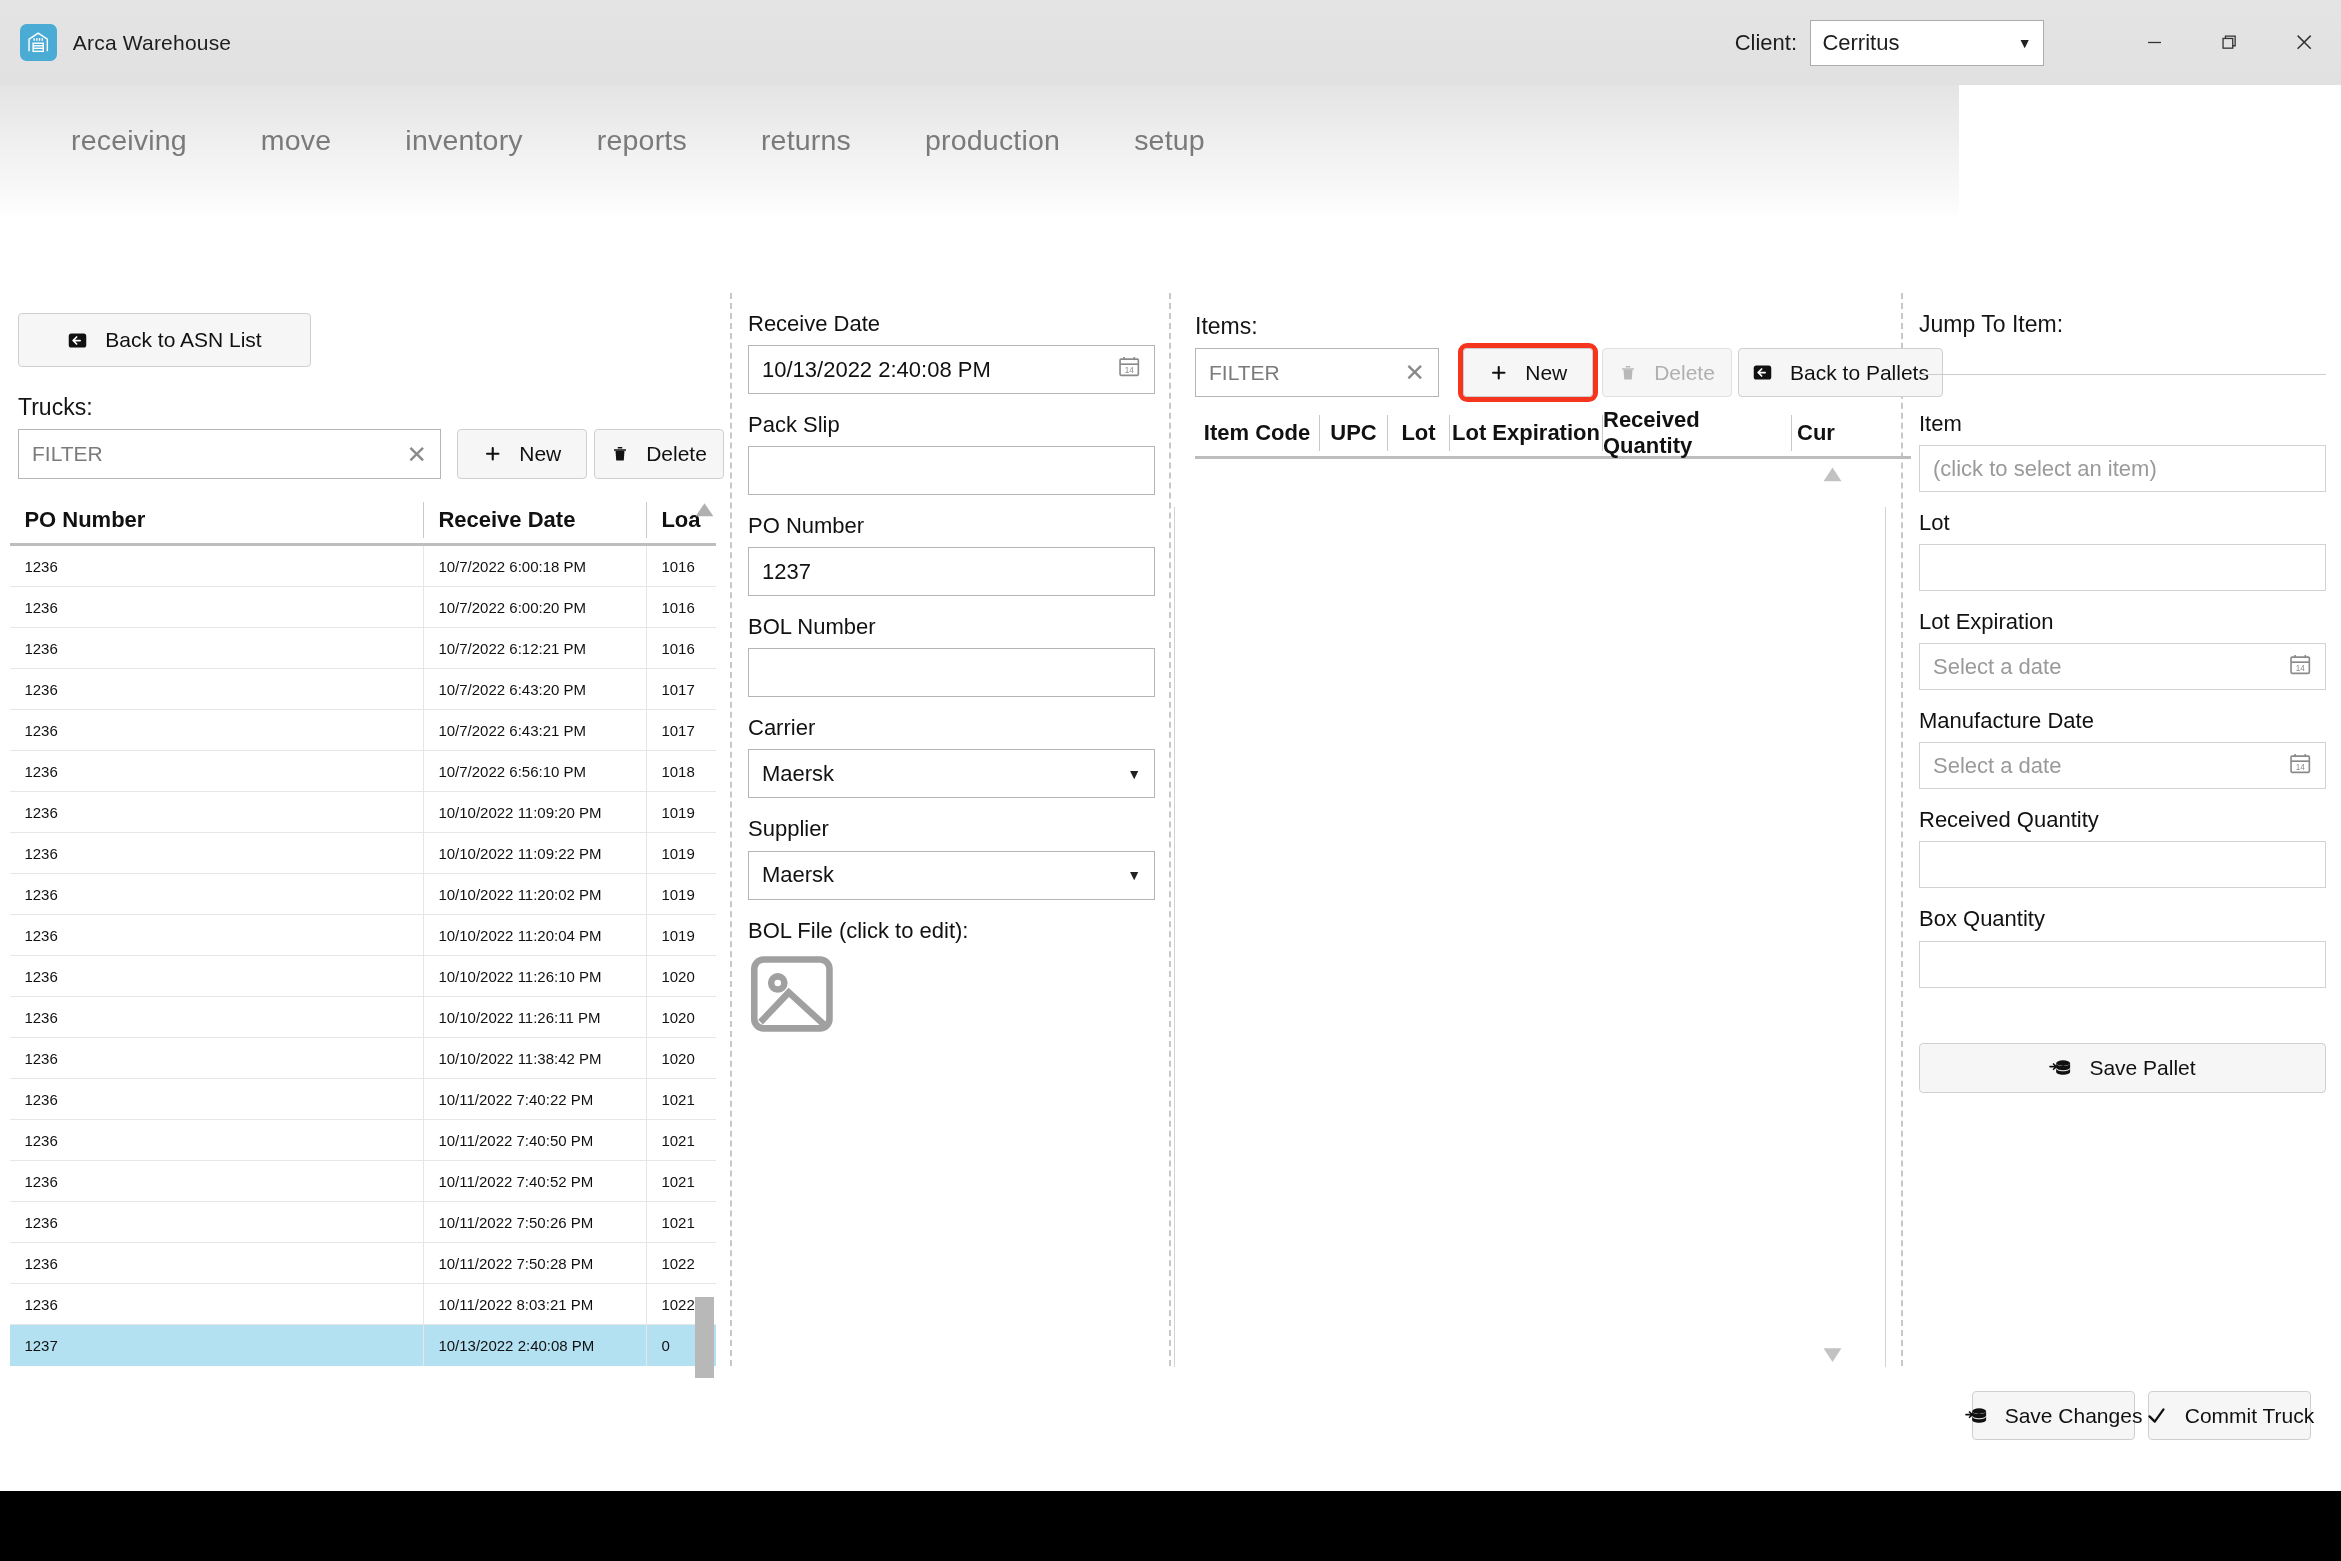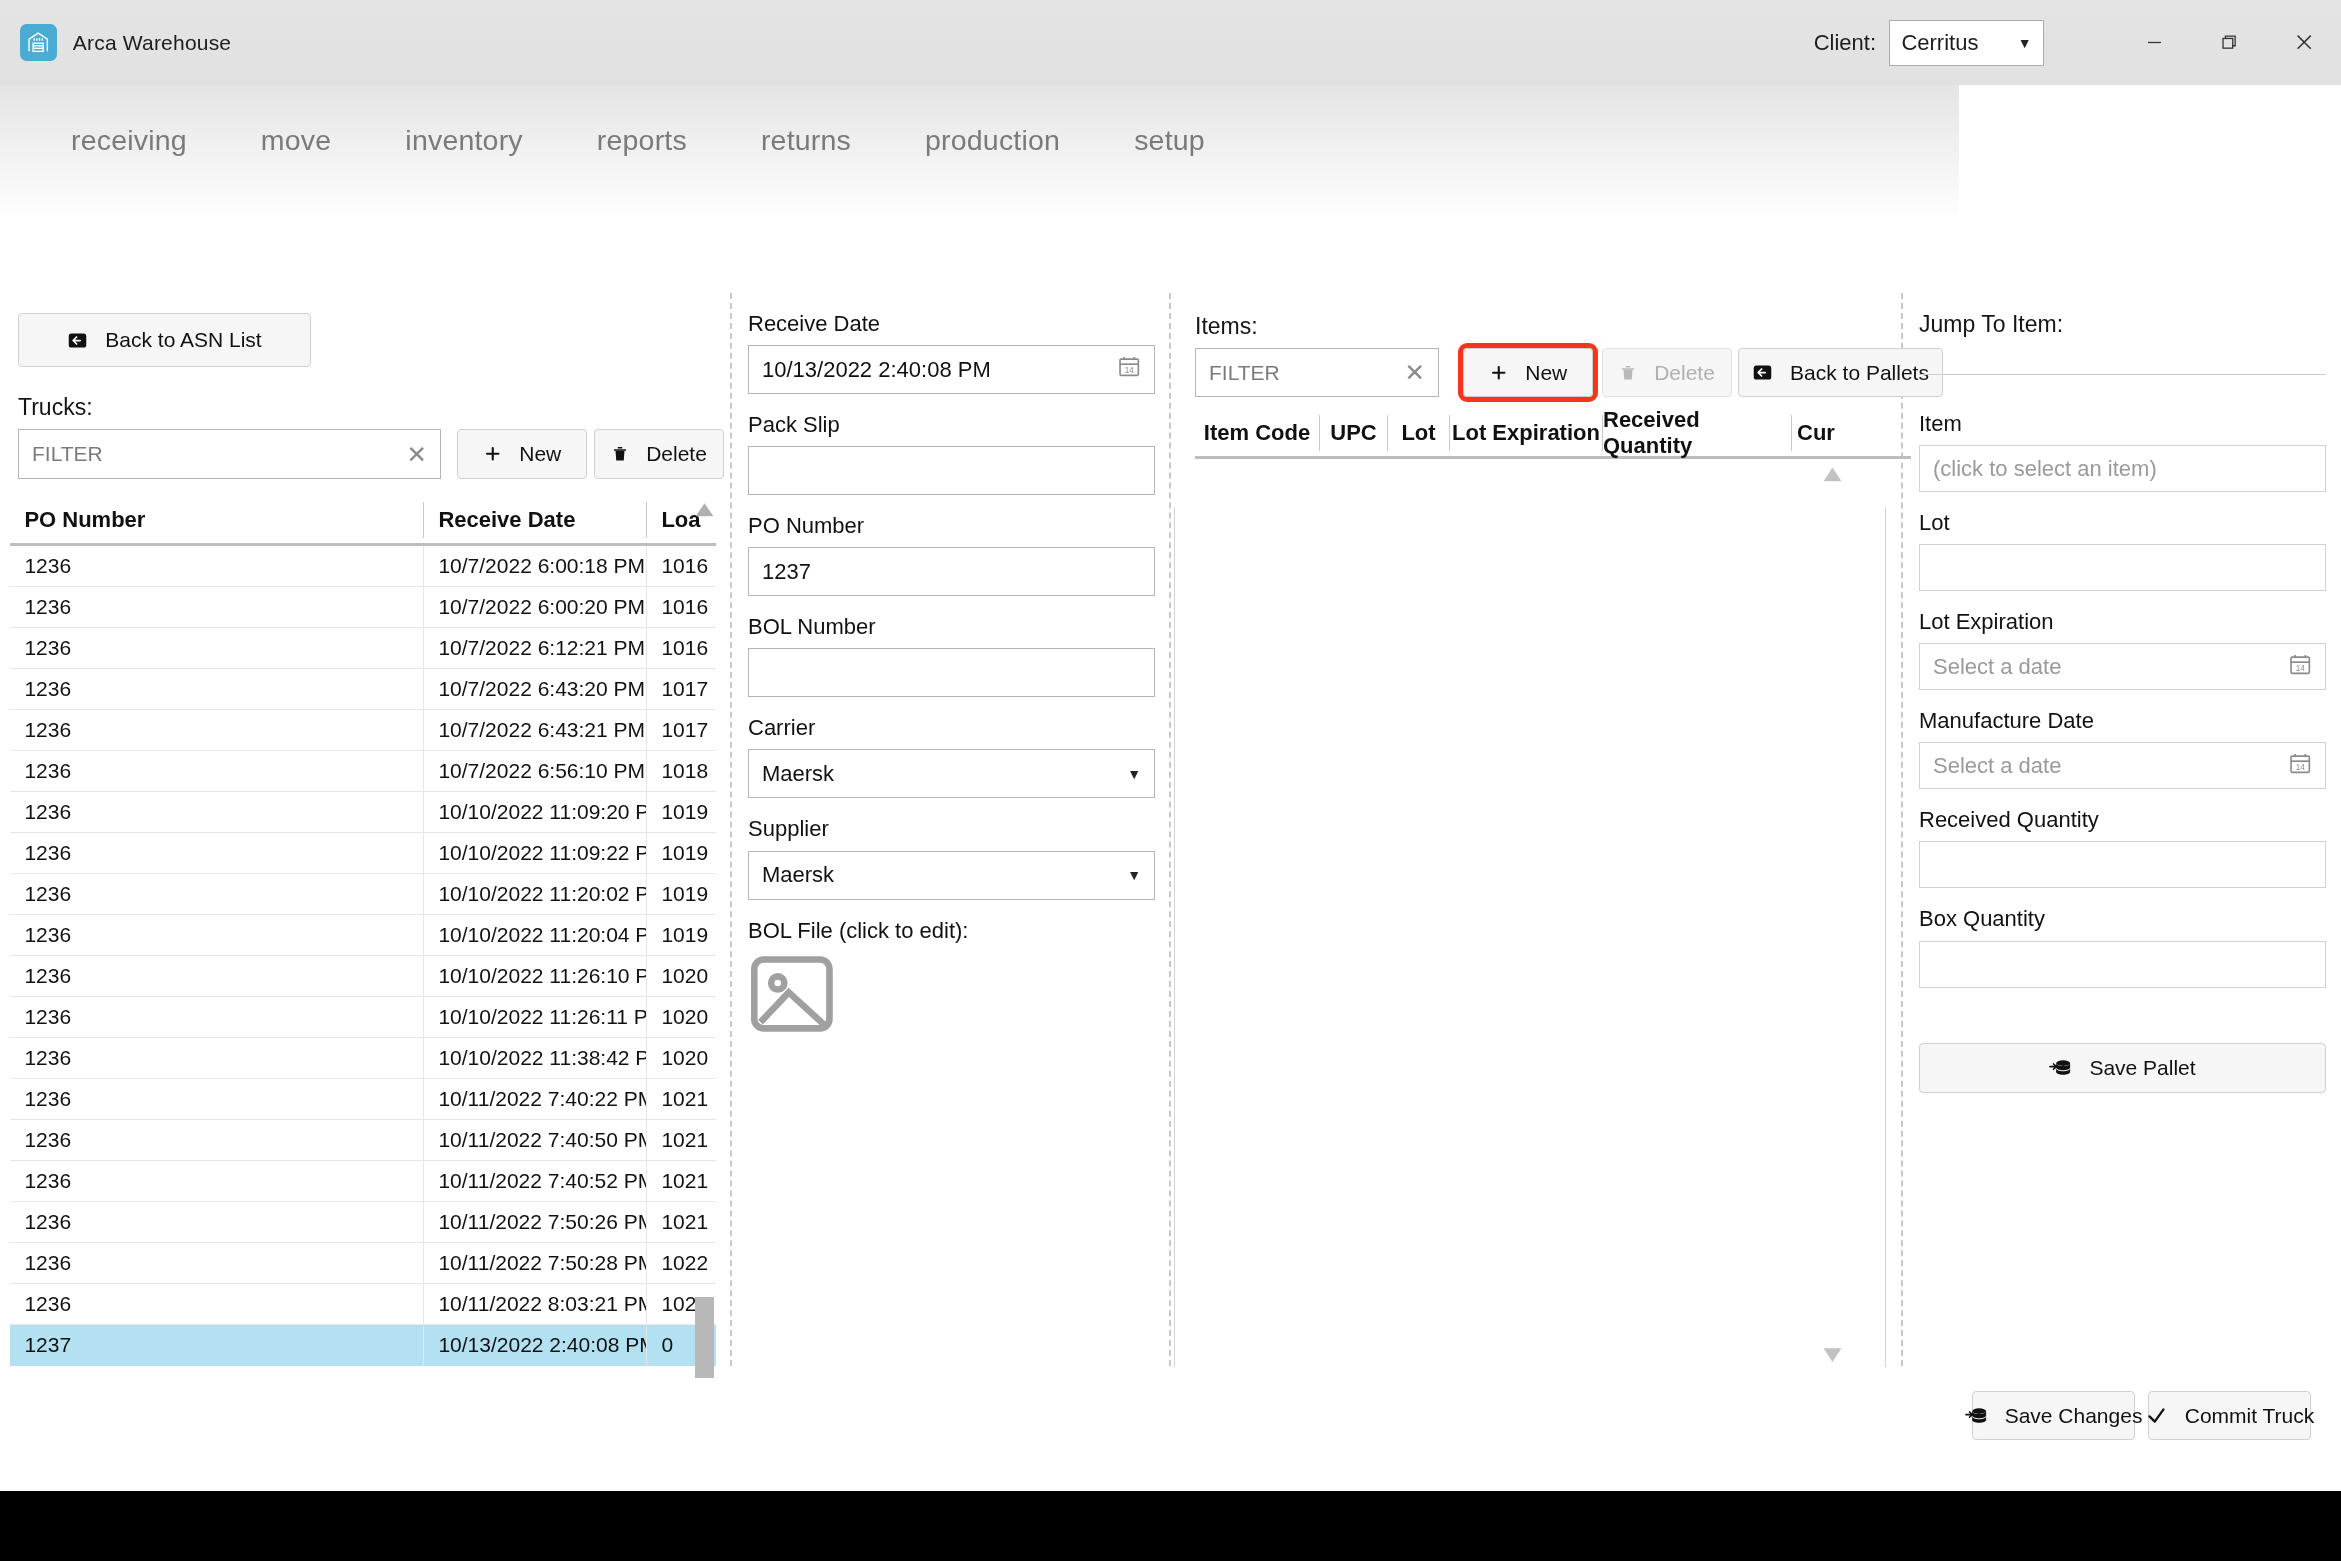--- a/index.html
+++ b/index.html
@@ -21,21 +21,21 @@
     width: 37px; height: 37px; border-radius: 6.5px; background: #4aabd4;
     display: flex; align-items: center; justify-content: center;
   }
   .app-title { font-size: 21px; color: #1d1d1d; font-weight: 400; letter-spacing: 0.2px; }
   .title-right {
     margin-left: auto; display: flex; align-items: center; height: 85px;
   }
   .client-wrap { display: flex; align-items: center; gap: 13px; margin-right: 73px; }
   .client-label { font-size: 22px; color: #1d1d1d; }
   .client-select {
-    width: 155px; height: 46px; background: #fff; border: 0.8px solid #acacac;
+    width: 234px; height: 46px; background: #fff; border: 0.8px solid #acacac;
     display: flex; align-items: center; padding: 0 11.4px; font-size: 22px; color: #1d1d1d;
   }
   .client-select .caret { margin-left: auto; font-size: 14px; color: #222; }
   .winbtns { display: flex; align-items: center; height: 85px; }
   .winbtn {
     width: 75px; height: 85px; display: flex; align-items: center; justify-content: center;
   }
   .winbtn svg { display: block; }
 
   
@@ -87,21 +87,21 @@
     display: flex; align-items: center; height: 36px;
   }
   .th.sep { border-left: 1.6px solid #c9c9c9; }
   .th-po { width: 413px; }
   .th-rd { width: 223px; }
   .th-load { width: 70px; overflow: hidden; }
   .tr {
     display: flex; height: 41px; align-items: center; border-bottom: 1.6px solid #e6e6e6;
   }
   .tr.sel { background: #b3e1f2; border-bottom: 1.6px solid #b3e1f2; }
-  .td { font-size: 21px; color: #111; padding-left: 14.6px; display: flex; align-items: center; height: 41px; overflow: hidden; white-space: nowrap; }
+  .td { font-size: 15px; color: #111; padding-left: 14.6px; display: flex; align-items: center; height: 41px; overflow: hidden; white-space: nowrap; }
   .td.sep { border-left: 1.6px solid #e6e6e6; }
   .td-po { width: 413px; }
   .td-rd { width: 223px; }
   .td-load { width: 70px; }
 
   .vscroll-left { position: absolute; left: 693px; top: 285px; width: 23px; height: 1041px; }
   .sc-arrow-up, .sc-arrow-dn { position: absolute; left: 0; width: 23px; height: 21px; }
   .sc-thumb { position: absolute; left: 1.6px; width: 19.5px; background: #b8b8b8; }
 
   

